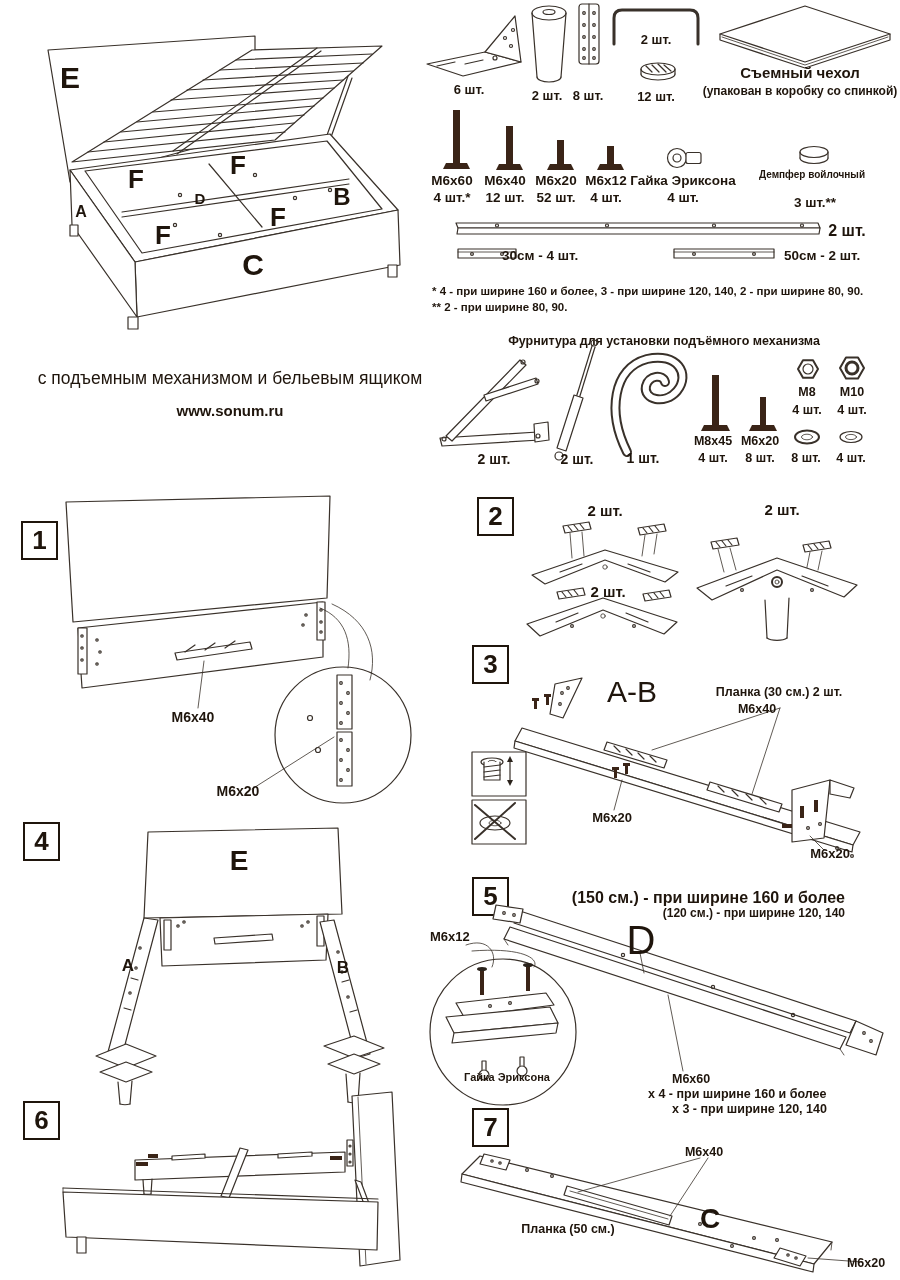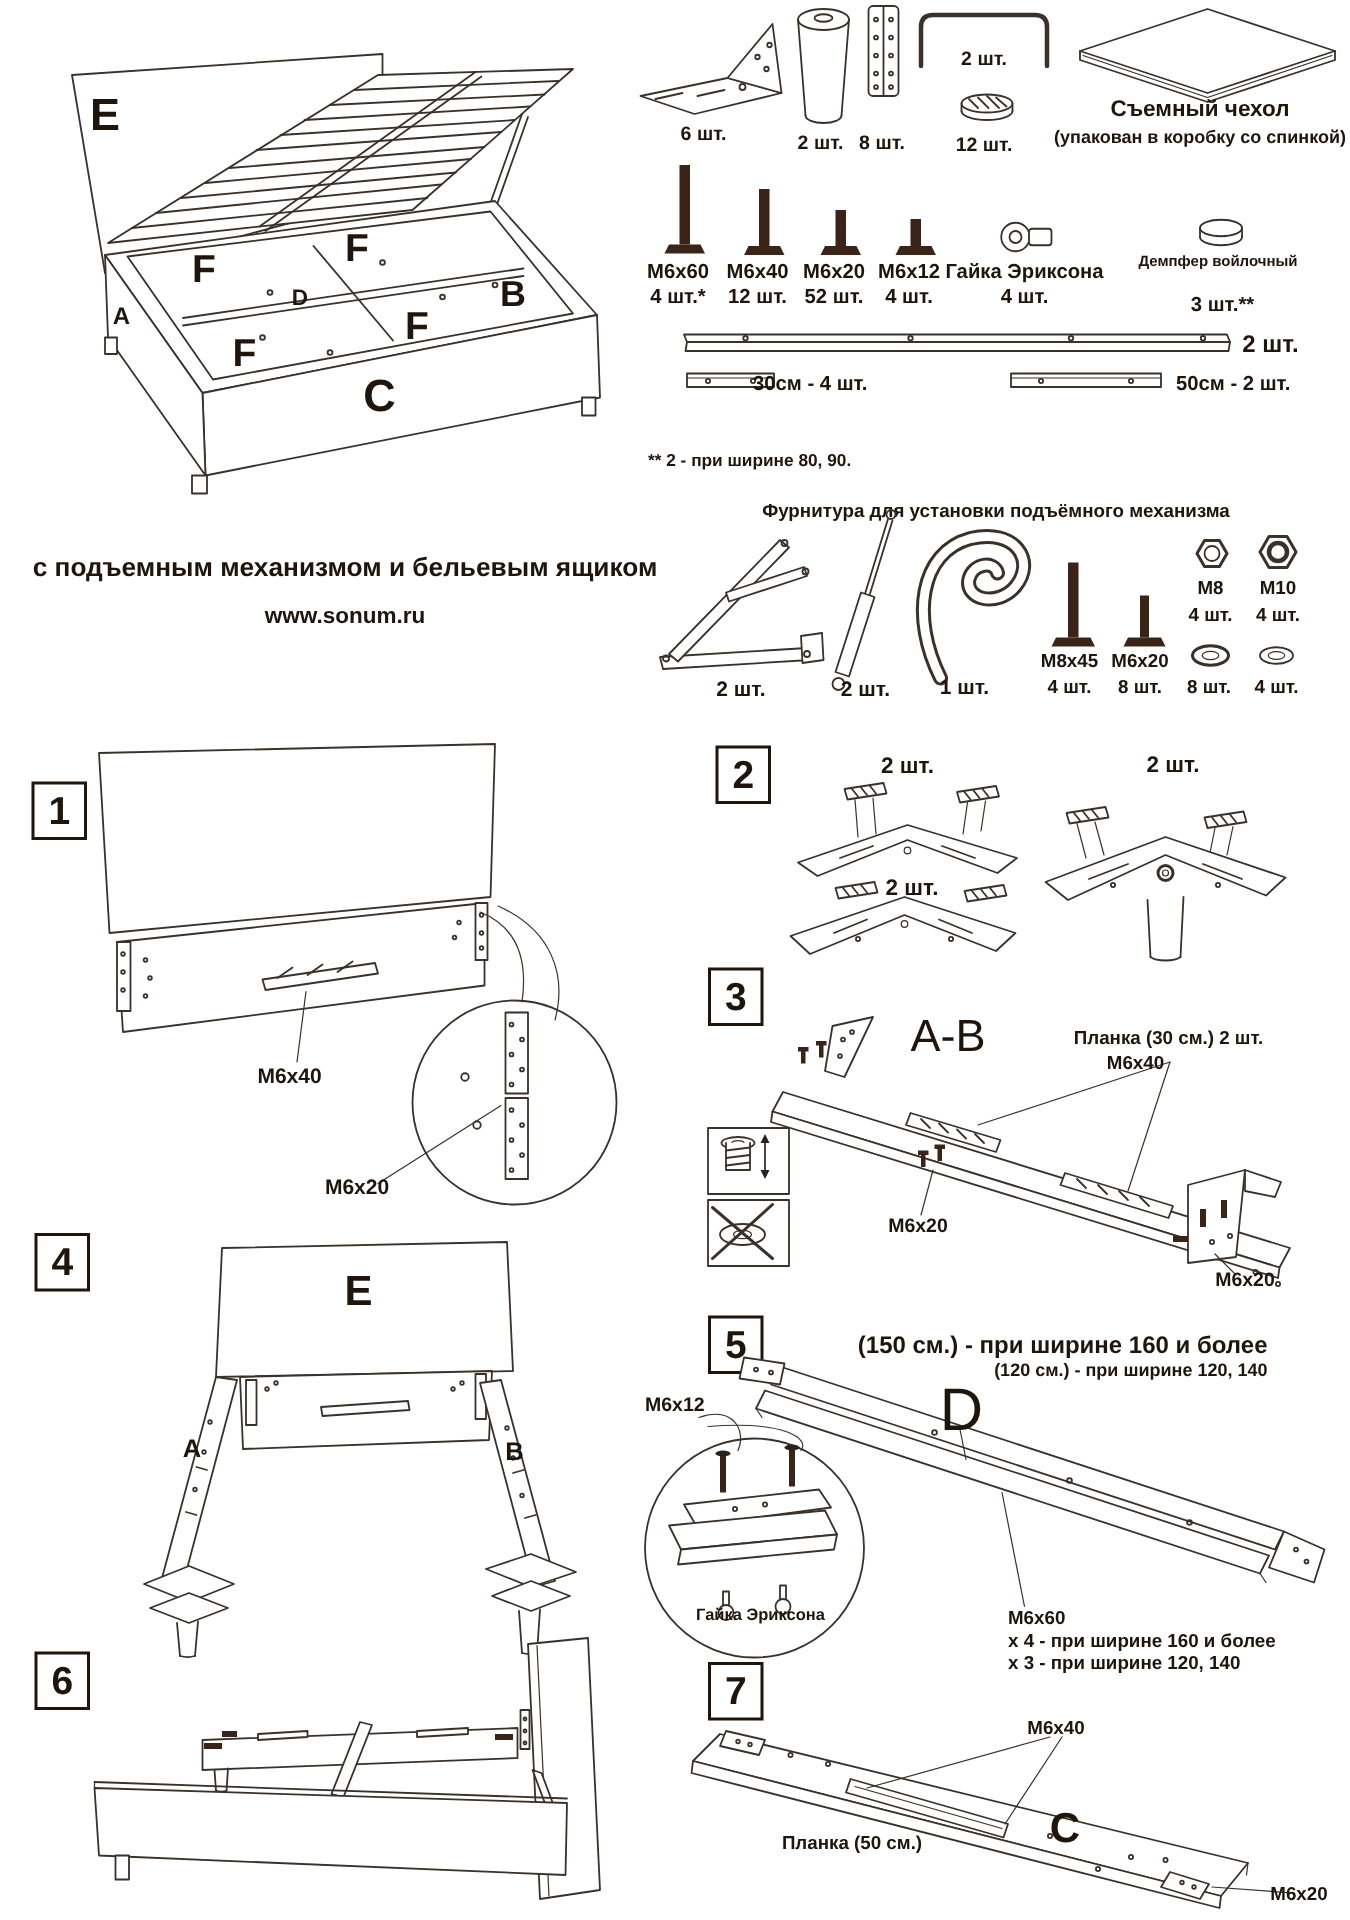--- a/index.html
+++ b/index.html
@@ -69,21 +69,21 @@
   <div class="lbl" style="left:70px;top:78px;font-size:30px">E</div>
   <div class="lbl" style="left:136px;top:180px;font-size:26px">F</div>
   <div class="lbl" style="left:238px;top:166px;font-size:26px">F</div>
   <div class="lbl" style="left:200px;top:199px;font-size:15px">D</div>
   <div class="lbl" style="left:278px;top:218px;font-size:26px">F</div>
   <div class="lbl" style="left:342px;top:197px;font-size:24px">B</div>
   <div class="lbl" style="left:81px;top:212px;font-size:16px">A</div>
   <div class="lbl" style="left:163px;top:236px;font-size:26px">F</div>
   <div class="lbl" style="left:253px;top:265px;font-size:30px">C</div>
 
-  <div class="lbl" style="left:230px;top:378px;font-size:17.5px;font-weight:700">с подъемным механизмом и бельевым ящиком</div>
+  <div class="lbl" style="left:230px;top:378px;font-size:17.5px;font-weight:400">с подъемным механизмом и бельевым ящиком</div>
   <div class="lbl" style="left:230px;top:411px;font-size:15px">www.sonum.ru</div>
 
   <svg style="left:425px;top:8px" width="100" height="72" viewBox="0 0 100 72">
     <polygon class="fw" points="2,56 60,44 96,54 38,68"></polygon>
     <polygon class="fw" points="60,44 90,8 96,54"></polygon>
     <line x1="12" y1="58" x2="30" y2="54"></line>
       <line x1="40" y1="56" x2="58" y2="52"></line>
     <circle cx="70" cy="50" r="2"></circle>
       <circle cx="80" cy="30" r="1.5"></circle>
       <circle cx="86" cy="38" r="1.5"></circle>
@@ -203,20 +203,21 @@
   <svg style="left:672px;top:246px" width="106" height="16" viewBox="0 0 106 16">
     <rect class="fw" x="2" y="3" width="100" height="9"></rect>
       <line class="thin" x1="2" y1="6" x2="102" y2="6"></line>
     <g class="thin">
         <circle cx="22" cy="8" r="1.4"></circle>
         <circle cx="82" cy="8" r="1.4"></circle>
       </g>
   </svg>
   <div class="lbl la" style="left:784px;top:256px;font-size:13.5px">50см - 2 шт.</div>
 
+  <div class="lbl la" style="left:432px;top:292px;font-size:11.5px">* 4 - при ширине 160 и более, 3 - при ширине 120, 140, 2 - при ширине 80, 90.</div>
   <div class="lbl la" style="left:432px;top:308px;font-size:11.5px">** 2 - при ширине 80, 90.</div>
 
   <div class="lbl" style="left:664px;top:341px;font-size:12.5px">Фурнитура для установки подъёмного механизма</div>
   <svg style="left:438px;top:348px" width="118" height="108" viewBox="0 0 118 108">
     <polygon class="fw" points="2,90 100,84 102,92 4,98"></polygon>
     <polygon class="fw" points="8,88 82,12 88,17 14,93"></polygon>
     <polygon class="fw" points="46,47 98,30 100,36 48,53"></polygon>
     <polygon class="fw" points="96,76 110,74 111,92 97,94"></polygon>
     <circle cx="85" cy="14" r="2"></circle>
       <circle cx="99" cy="33" r="2"></circle>
@@ -576,21 +577,21 @@
       <circle class="fw" cx="56" cy="200" r="5"></circle>
     <rect class="fw" x="92" y="182" width="4" height="10"></rect>
       <circle class="fw" cx="94" cy="196" r="5"></circle>
   </svg>
   <div class="lbl ra" style="left:845px;top:898px;font-size:16px">(150 см.) - при ширине 160 и более</div>
   <div class="lbl ra" style="left:845px;top:914px;font-size:12px">(120 см.) - при ширине 120, 140</div>
   <div class="lbl reg" style="left:641px;top:940px;font-size:40px">D</div>
   <div class="lbl la" style="left:430px;top:937px;font-size:13px">M6x12</div>
   <div class="lbl" style="left:507px;top:1077px;font-size:11px">Гайка Эриксона</div>
   <div class="lbl la" style="left:672px;top:1079px;font-size:12.5px">M6x60</div>
-  <div class="lbl la" style="left:672px;top:1094px;font-size:12.5px">х 4 - при ширине 160 и более</div>
+  <div class="lbl la" style="left:648px;top:1094px;font-size:12.5px">х 4 - при ширине 160 и более</div>
   <div class="lbl la" style="left:672px;top:1109px;font-size:12.5px">х 3 - при ширине 120, 140</div>
 
   <div class="stepnum" style="left:23px;top:1101px">6</div>
   <svg style="left:18px;top:1092px" width="432" height="190" viewBox="0 0 432 190">
 
     <polygon class="fw" points="334,4 374,0 382,168 342,174"></polygon>
     <line class="thin" x1="340" y1="5" x2="348" y2="172"></line>
 
     <polygon class="fw" points="117,68 327,60 327,80 117,88"></polygon>
     <polygon class="fw" points="154,64 187,62 187,66 154,68"></polygon>

